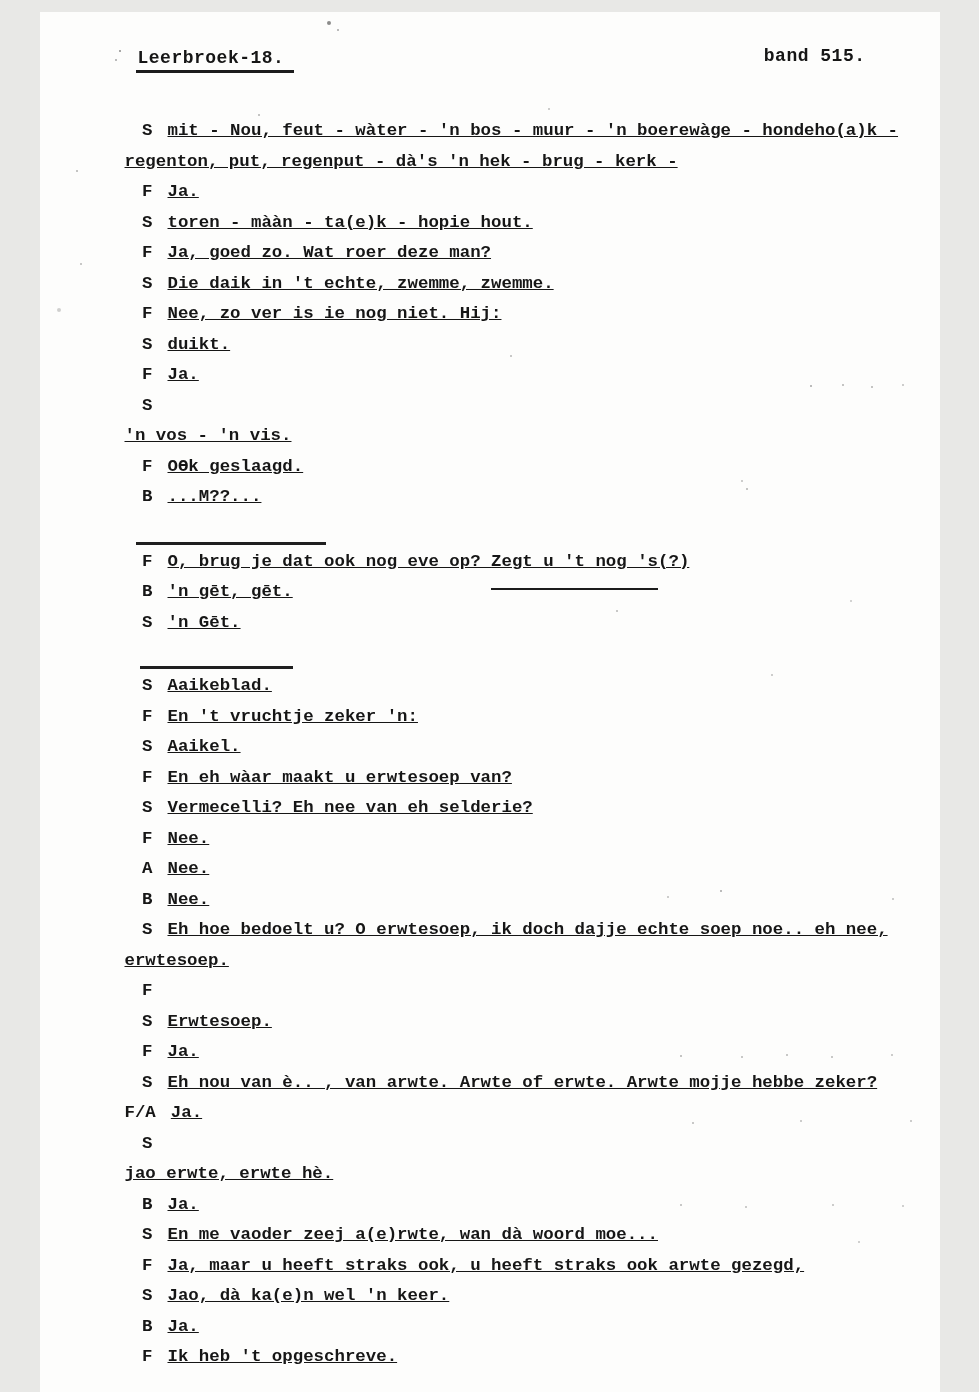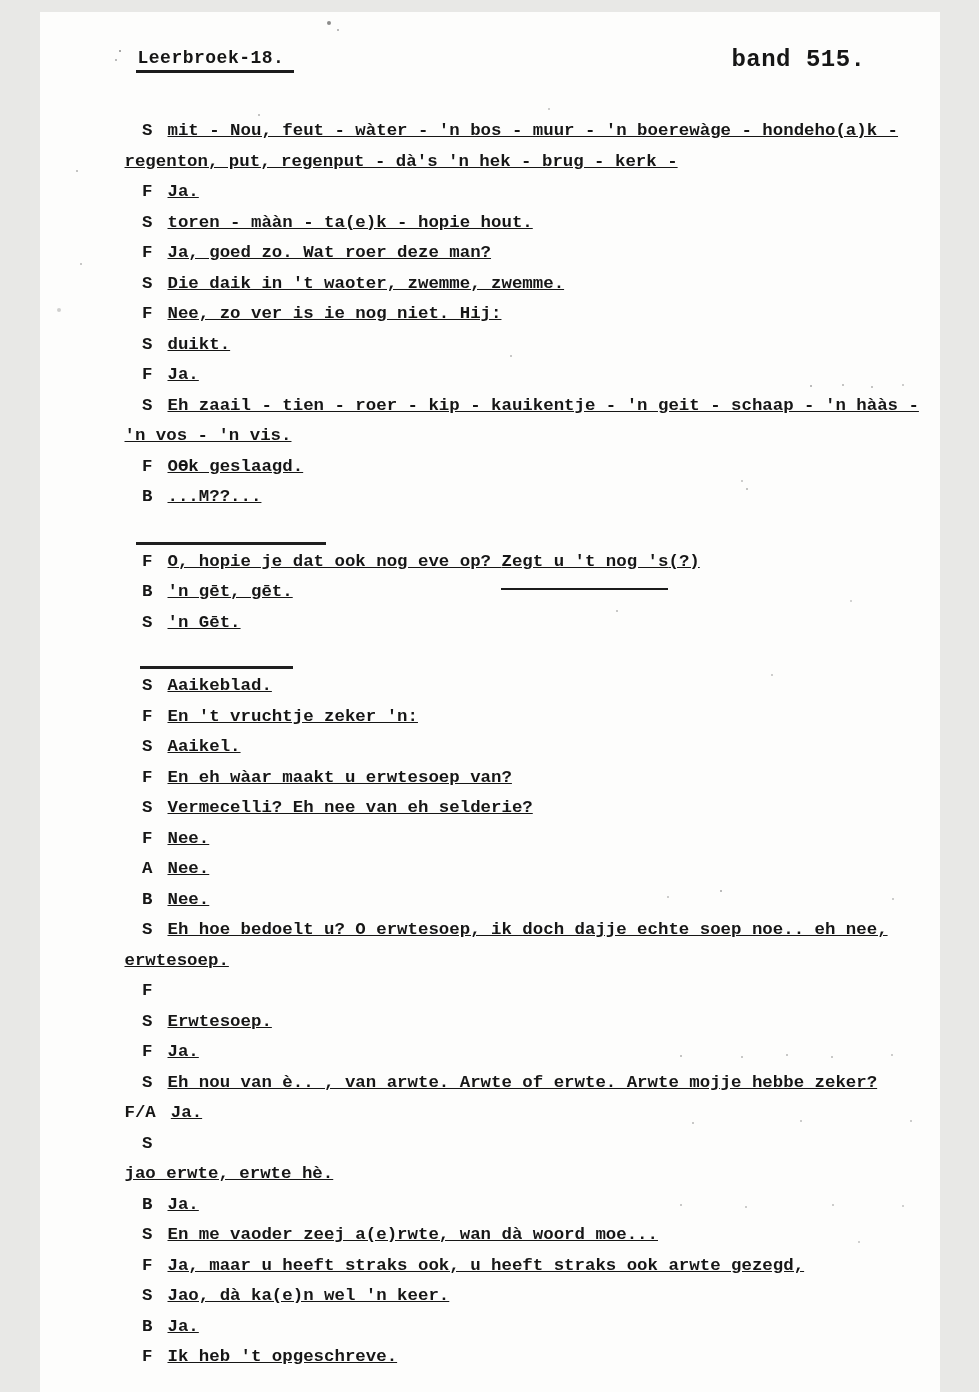--- a/index.html
+++ b/index.html
@@ -15,21 +15,21 @@
   }
   
   .doc-title {
     position:absolute; left:96px; top:36px;
     font-size:18px; letter-spacing:0.5px;
     border-bottom:3px solid #1c1c1c;
     padding:0 10px 2px 2px;
   }
   .band-label {
     position:absolute; right:74px; top:34px;
-    font-size:24px; letter-spacing:0.5px;
+    font-size:18px; letter-spacing:0.5px;
   }
   
   .transcript { position:absolute; left:0; top:104px; right:0; }
   .row { display:flex; height:30.5px; line-height:30.5px; font-size:17.4px; padding-left:85px; }
   .spk { flex:0 0 28px; text-align:right; white-space:pre; }
   .txt { padding-left:15px; white-space:pre;text-decoration:underline; }
   .row.cont { }
   .row.cont .txt { padding-left:0; }
   .useg { border-bottom:2px solid #1c1c1c; padding-bottom:17px; }
   
@@ -111,53 +111,52 @@
       <div class="row">
         <span class="spk">S</span>
         <span class="txt"><span>toren - mààn - ta(e)k - hopie hout.</span></span>
       </div>
       <div class="row">
         <span class="spk">F</span>
         <span class="txt"><span>Ja, goed zo. Wat roer deze man?</span></span>
       </div>
       <div class="row">
         <span class="spk">S</span>
-        <span class="txt"><span>Die daik in 't waoter, zwemme, zwemme.</span></span>
+        <span class="txt"><span>Die daik in 't echte, zwemme, zwemme.</span></span>
       </div>
       <div class="row">
         <span class="spk">F</span>
         <span class="txt"><span>Nee, zo ver is ie nog niet. Hij:</span></span>
       </div>
       <div class="row">
         <span class="spk">S</span>
         <span class="txt"><span>duikt.</span></span>
       </div>
       <div class="row">
         <span class="spk">F</span>
         <span class="txt"><span>Ja.</span></span>
       </div>
       <div class="row">
         <span class="spk">S</span>
-        <span class="txt"><span>Eh zaail - tien - roer - kip - kauikentje - 'n geit - schaap - 'n hààs -</span></span>
       </div>
       <div class="row cont">
         <span class="txt"><span>'n vos - 'n vis.</span></span>
       </div>
       <div class="row">
         <span class="spk">F</span>
         <span class="txt"><span>OƟk geslaagd.</span></span>
       </div>
       <div class="row">
         <span class="spk">B</span>
         <span class="txt"><span>...M??...</span></span>
       </div>
       <div class="rule rule-1"></div>
       <div class="row">
         <span class="spk">F</span>
-        <span class="txt"><span>O, hopie je dat ook nog eve op? </span><span class="useg">Zegt u 't nog 's</span><span>(?)</span></span>
+        <span class="txt"><span>O, brug je dat ook nog eve op? </span><span class="useg">Zegt u 't nog 's</span><span>(?)</span></span>
       </div>
       <div class="row">
         <span class="spk">B</span>
         <span class="txt"><span>'n gēt, gēt.</span></span>
       </div>
       <div class="row">
         <span class="spk">S</span>
         <span class="txt"><span>'n Gēt.</span></span>
       </div>
       <div class="rule rule-2"></div>

